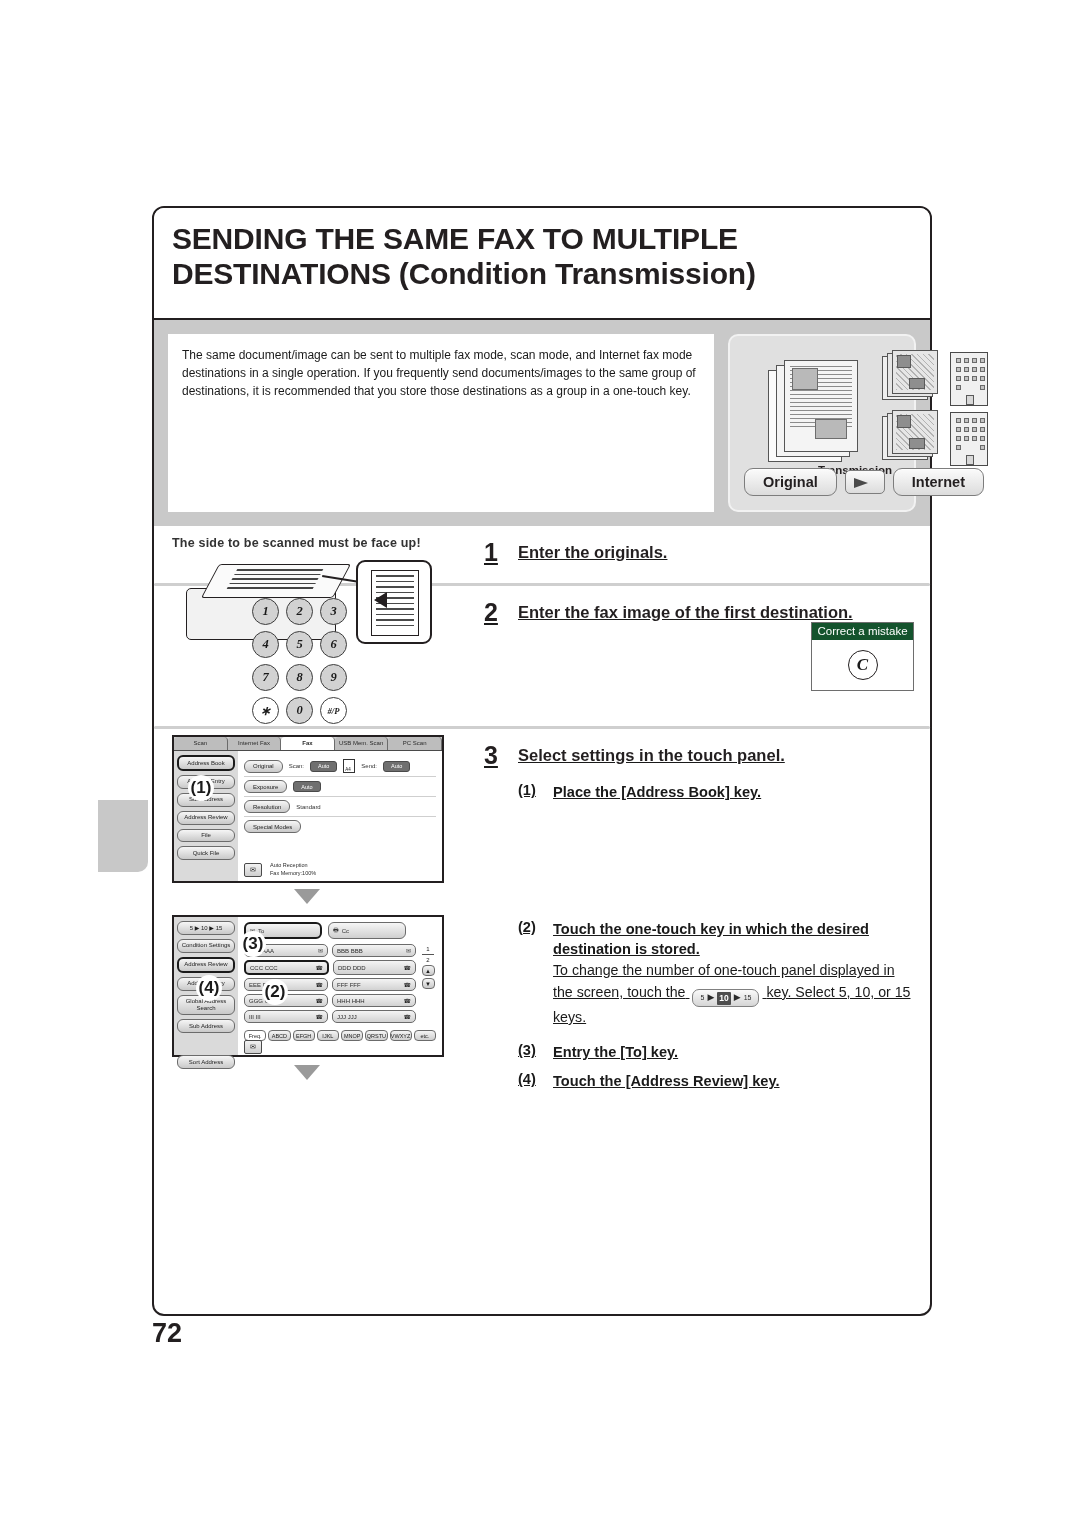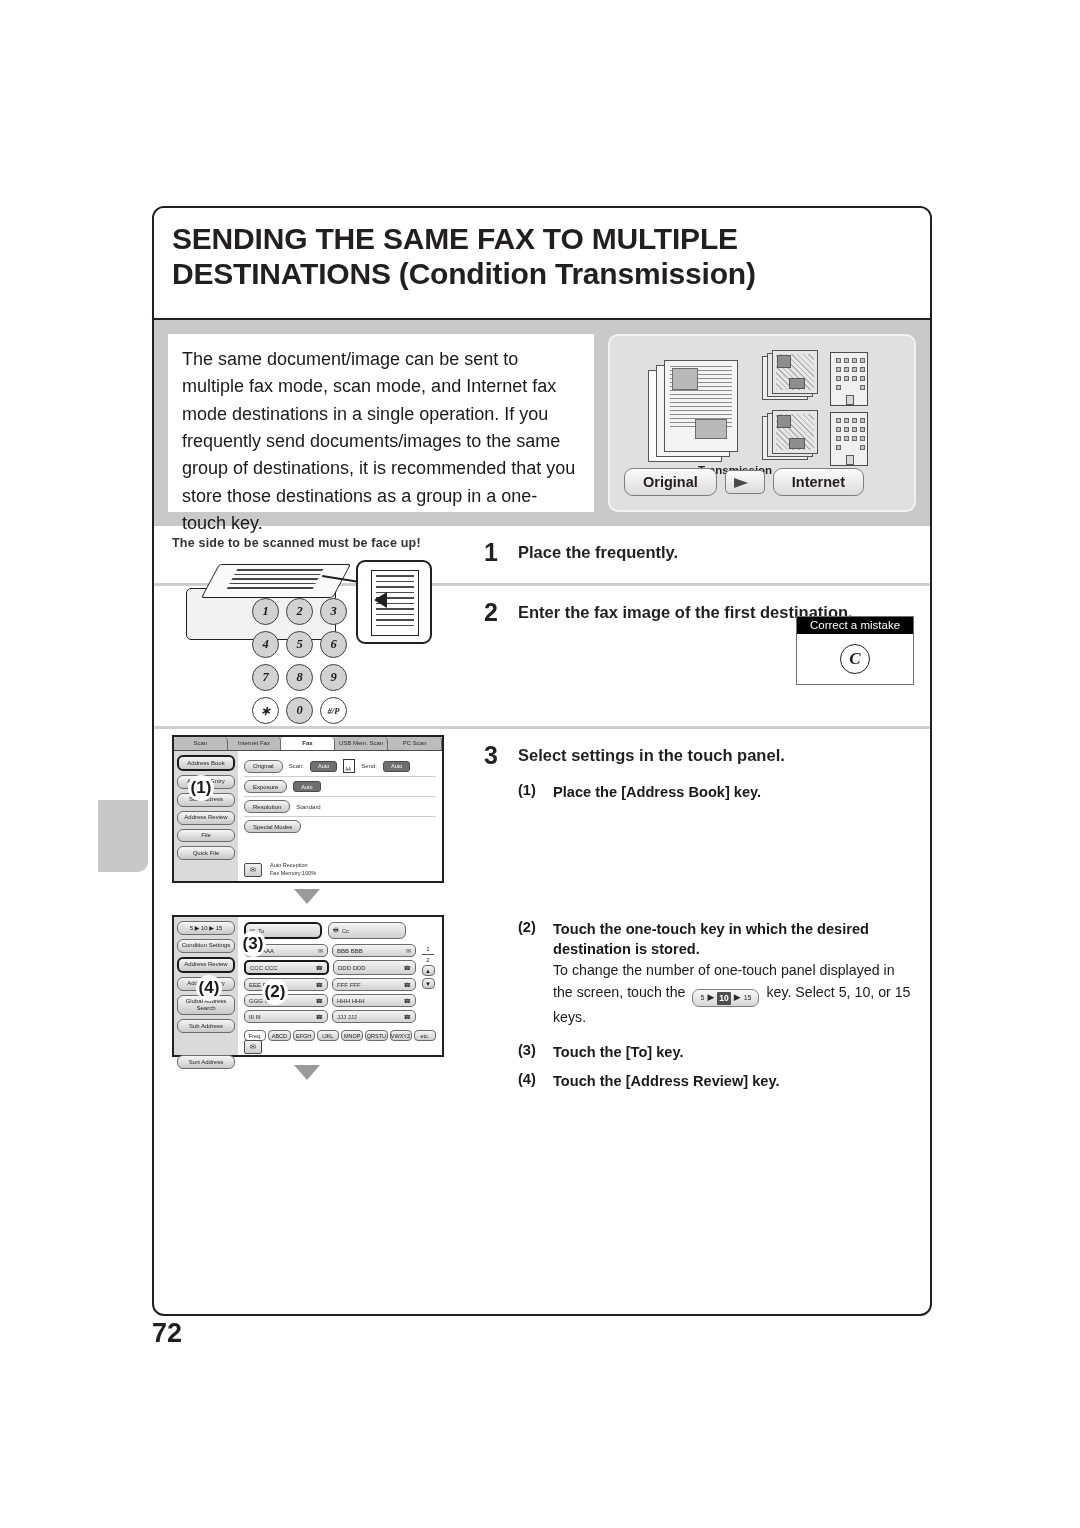--- a/index.html
+++ b/index.html
@@ -54,23 +54,23 @@
   .intro-band{
     position:absolute; left:0; top:112px;
     width:100%; height:206px;
     background:#c9c9c9;
     padding:14px;
     display:flex;
     gap:14px;
   }
   .intro-text{
     background:#fff;
-    width:426px;
+    width:546px;
     padding:12px 14px;
-    font-size:18px;
+    font-size:12px;
     line-height:1.52;
     color:#1a1a1a;
   }
   .intro-text p{ margin:0; }
 
   .intro-figure{
     flex:1;
     background:#e0e0e0;
     border:2px solid #f2f2f2;
     border-radius:10px;
@@ -145,21 +145,21 @@
   }
   .arrow-pill::after{
     content:""; position:absolute; left:8px; top:7px;
     width:0;height:0;
     border-left:14px solid #4a4a4a;
     border-top:5px solid transparent;
     border-bottom:5px solid transparent;
   }
 
   
-  .steps{ position:absolute; left:0; top:318px; width:100%; }
+  .steps{ position:absolute; left:0; top:318px; width:100%;text-decoration:underline; }
   .step-row{ position:relative; display:flex; padding:0 0 0 0; }
   .step-left{ width:330px; flex:0 0 330px; position:relative; }
   .step-right{ flex:1; padding:14px 18px 10px 0; }
 
   .divider{
     height:3px; background:#cfcfcf; margin:8px 0 0 0;
     border-radius:2px;
   }
 
   .step-head{ display:flex; align-items:flex-start; gap:12px; }
@@ -235,23 +235,23 @@
     background:#d2d2d2; border:1.4px solid #3d3d3d;
     display:flex; align-items:center; justify-content:center;
     font-size:12.5px; font-style:italic; font-weight:bold; color:#1a1a1a;
     font-family:"Liberation Serif", serif;
   }
   .kp-key.light{ background:#fff; }
   .kp-key.small{ font-size:8.5px; }
 
   
   .badge-c{
-    position:absolute; right:16px; top:30px;
-    width:118px; border:1.6px solid #6e6e6e;
-    background:#000000;
+    position:absolute; right:16px; top:36px;
+    width:103px; border:1.6px solid #6e6e6e;
+    background:#14532d;
   }
   .badge-c .cap{
     font-size:11.5px; color:#fff; text-align:center; padding:2px 0 3px 0;
     font-weight:normal;
   }
   .badge-c .body{
     background:#fff; height:50px;
     display:flex; align-items:center; justify-content:center;
   }
   .badge-c .circ{
@@ -519,21 +519,21 @@
                 <i></i>
                 <i></i>
               </div>
             <div class="mfp-arrow"></div>
           </div>
         </div>
       </div>
       <div class="step-right">
         <div class="step-head">
           <div class="step-num">1</div>
-          <div class="step-title">Place the frequently.</div>
+          <div class="step-title">Enter the originals.</div>
         </div>
       </div>
     </div>
     <div class="divider"></div>
 
     <div class="step-row" style="height:132px;">
       <div class="step-left">
         <div class="keypad">
           <div class="kp-row">
             <div class="kp-key">1</div>
@@ -759,21 +759,21 @@
               <span class="keys-chip">
                 <s>5</s>▶<b>10</b>▶<s>15</s>
               </span>
               <span>key. Select 5, 10, or 15 keys.</span>
             </div>
           </div>
         </div>
 
         <div class="sub-item">
           <div class="sub-idx">(3)</div>
-          <div class="sub-txt">Touch the [To] key.</div>
+          <div class="sub-txt">Entry the [To] key.</div>
         </div>
 
         <div class="sub-item" style="margin-top:8px;">
           <div class="sub-idx">(4)</div>
           <div class="sub-txt">Touch the [Address Review] key.</div>
         </div>
       </div>
     </div>
 
   </div>

